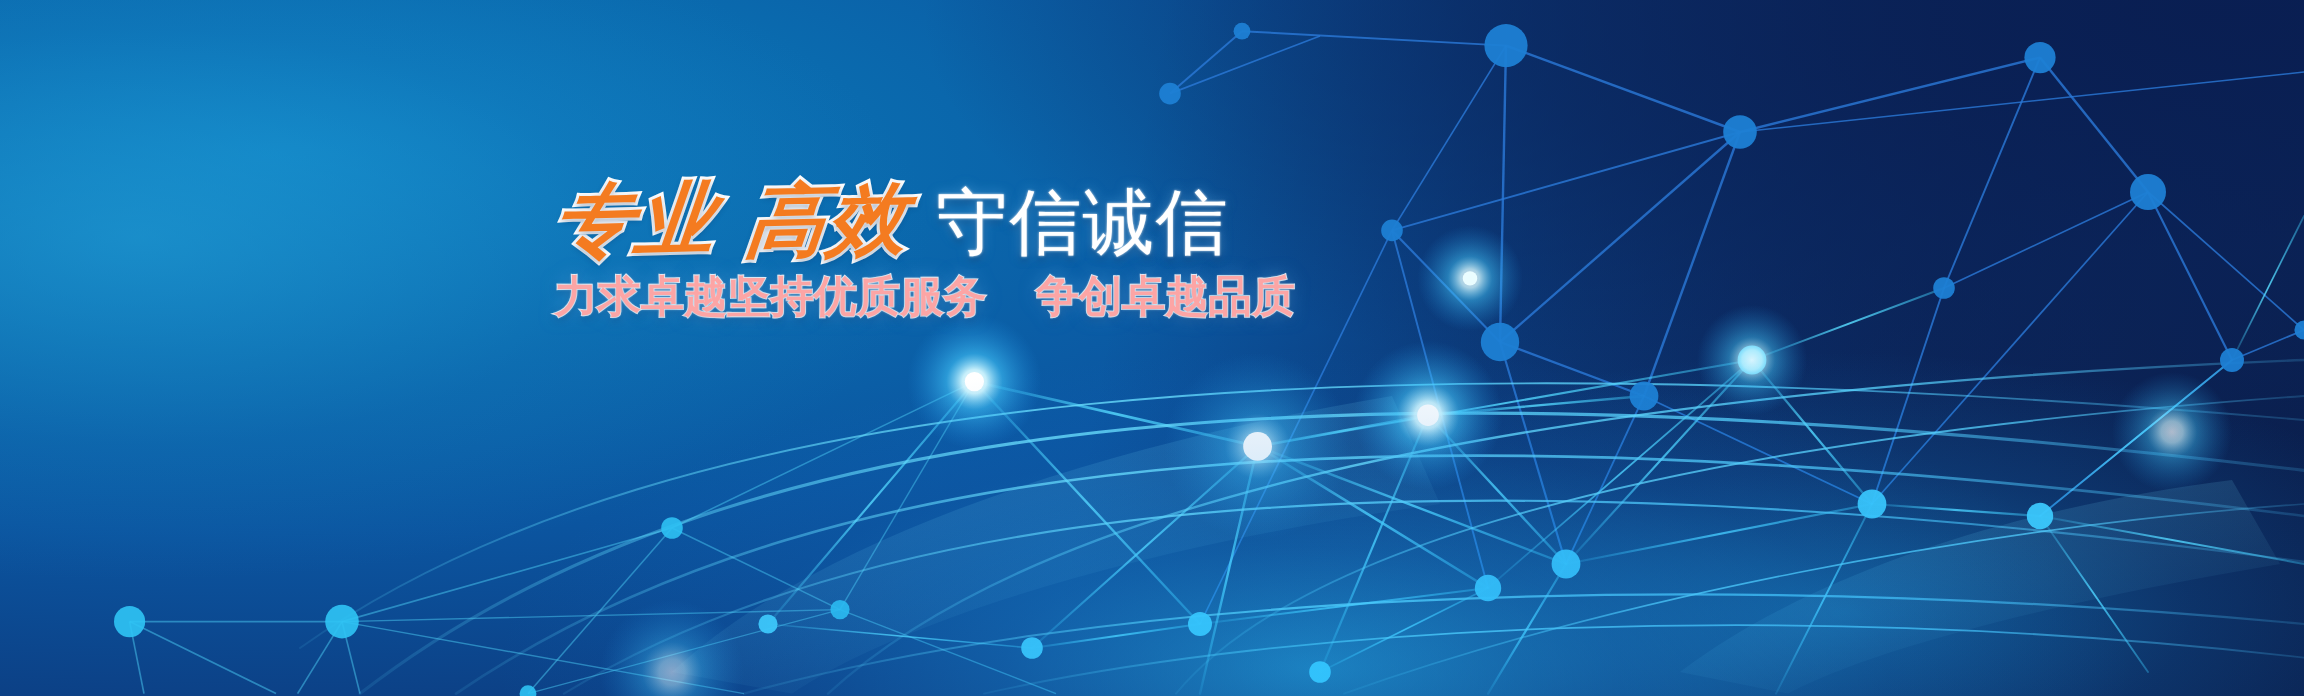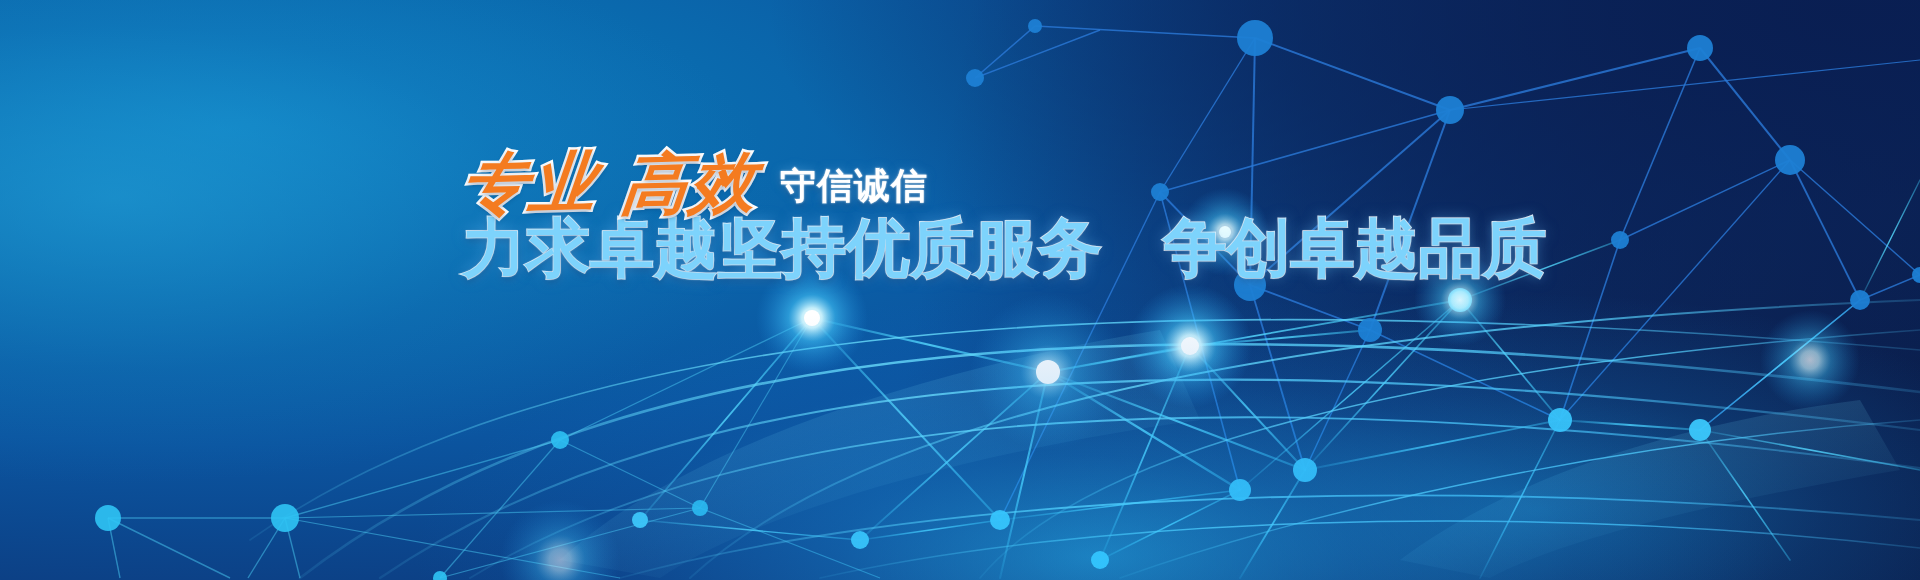--- a/index.html
+++ b/index.html
@@ -77,42 +77,42 @@
     text-shadow:
        0 0 3px rgba(255,255,255,.95),
        0 2px 5px rgba(0,40,90,.45);
     transform:skewX(-7deg) rotate(-1.4deg);
     white-space:nowrap;
   }
   .kw2 { margin-left:24px; }
 
   .sub-white {
     font-family:"DejaVu Sans", sans-serif;
-    font-weight:bold;
-    font-size:36px;
+    font-weight:normal;
+    font-size:60px;
     line-height:56px;
     letter-spacing:1px;
     color:#ffffff;
     margin-left:22px;
     margin-bottom:4px;
     text-shadow:
       0 0 2px rgba(255,255,255,.9),
       0 0 10px rgba(120,200,255,.55),
       0 3px 6px rgba(0,40,90,.55);
     white-space:nowrap;
   }
 
   .line2 {
     margin-top:-2px;
     font-family:"DejaVu Sans", sans-serif;
     font-weight:bold;
-    font-size:64px;
+    font-size:36px;
     line-height:64px;
     letter-spacing:0px;
-    color:#7dd3fc;
+    color:#fca5a5;
     -webkit-text-stroke:1.5px rgba(255,255,255,.95);
     paint-order:stroke fill;
     text-shadow:
       0 0 2px rgba(255,255,255,.85),
       0 0 14px rgba(110,195,255,.5),
       0 3px 7px rgba(0,40,90,.45);
     white-space:nowrap;
   }
   .gap-sp { display:inline-block; width:16px; }
 </style>

